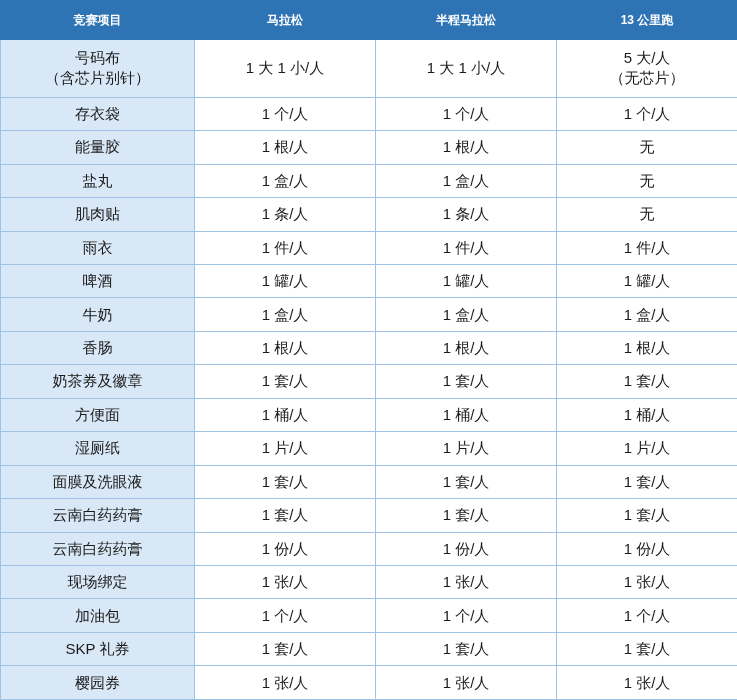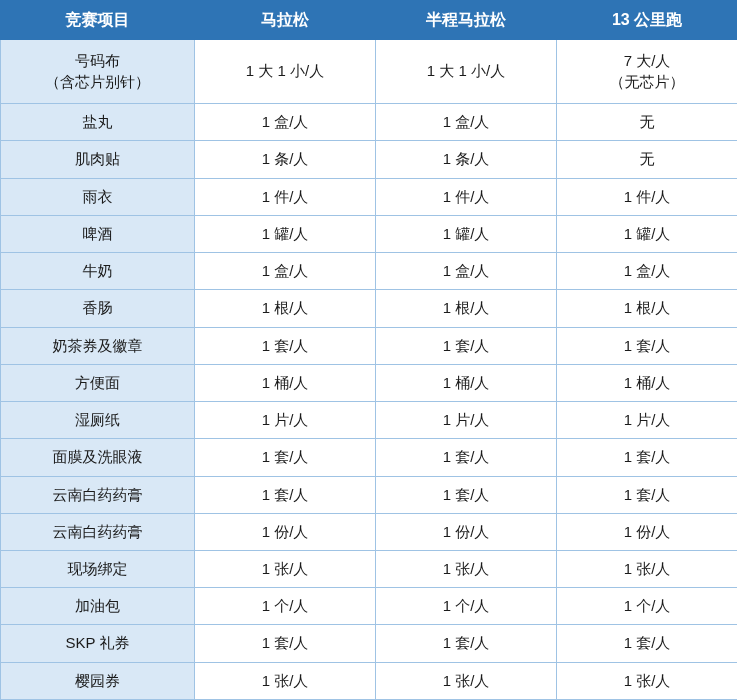--- a/index.html
+++ b/index.html
@@ -32,21 +32,21 @@
     font-size: 15px;
     color: #1b1b1b;
     padding: 2px 4px;
     line-height: 1.35;
     white-space: pre-line;
   }
   #race-kit-table thead th {
     background: #2e74b5;
     color: #ffffff;
     font-weight: bold;
-    font-size: 16px;
+    font-size: 12px;
     border: 1px solid #2e74b5;
     height: 34px;
   }
   td.item-cell {
     background: #d9e8f6;
     font-weight: normal;
   }
   td.value-cell {
     background: #ffffff;
   }
@@ -70,22 +70,34 @@
       <th>半程马拉松</th>
       <th>13 公里跑</th>
     </tr>
   </thead>
   <tbody id="table-body">
       <tr class="tall">
         <td class="item-cell">号码布
 （含芯片别针）</td>
         <td class="value-cell">1 大 1 小/人</td>
         <td class="value-cell">1 大 1 小/人</td>
-        <td class="value-cell">7 大/人
+        <td class="value-cell">5 大/人
 （无芯片）</td>
+      </tr>
+      <tr>
+        <td class="item-cell">存衣袋</td>
+        <td class="value-cell">1 个/人</td>
+        <td class="value-cell">1 个/人</td>
+        <td class="value-cell">1 个/人</td>
+      </tr>
+      <tr>
+        <td class="item-cell">能量胶</td>
+        <td class="value-cell">1 根/人</td>
+        <td class="value-cell">1 根/人</td>
+        <td class="value-cell">无</td>
       </tr>
       <tr>
         <td class="item-cell">盐丸</td>
         <td class="value-cell">1 盒/人</td>
         <td class="value-cell">1 盒/人</td>
         <td class="value-cell">无</td>
       </tr>
       <tr>
         <td class="item-cell">肌肉贴</td>
         <td class="value-cell">1 条/人</td>

